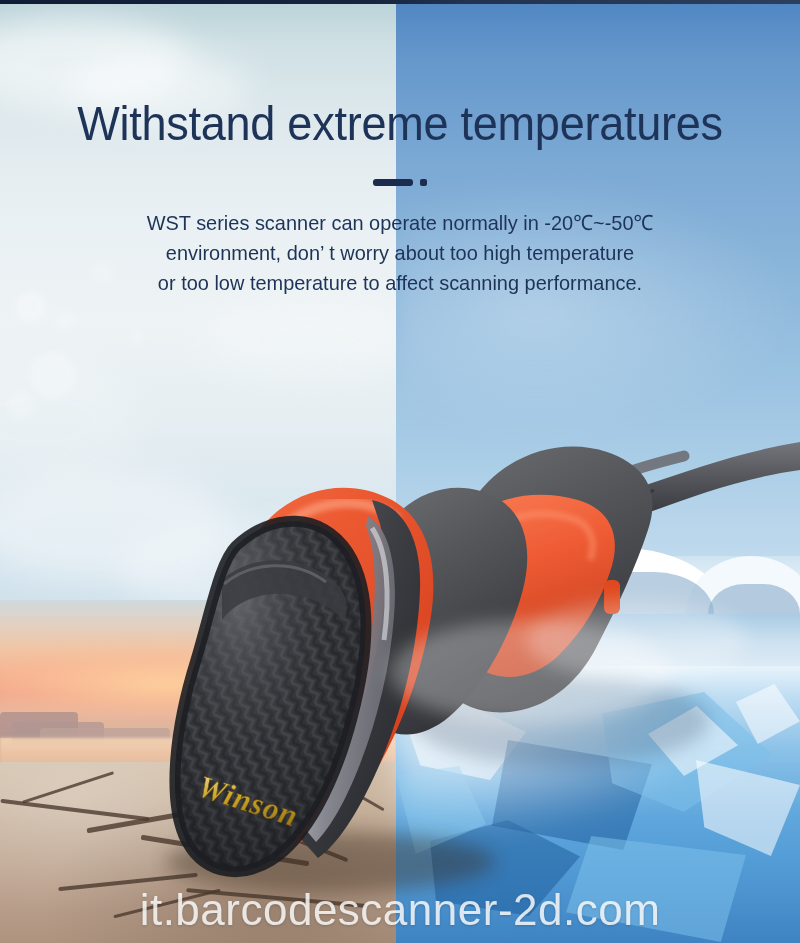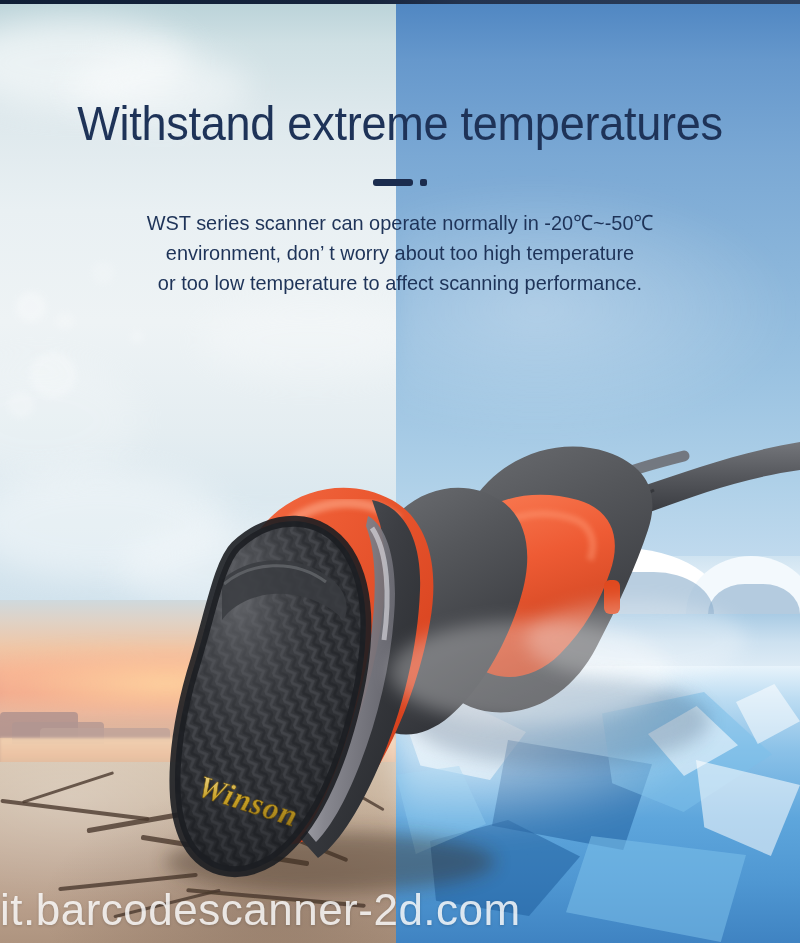--- a/index.html
+++ b/index.html
@@ -208,21 +208,21 @@
     line-height:30px;
     transform:scaleX(.95);
     transform-origin:50% 50%;
   }
   .subcopy .ln{display:block;white-space:nowrap;}
 
   
   .watermark{
     position:absolute;left:0;right:0;bottom:8px;
     z-index:35;
-    text-align:left;
+    text-align:center;
     font-family:"Liberation Sans", sans-serif;
     font-size:44px;
     font-weight:400;
     letter-spacing:.5px;
     color:rgba(255,255,255,.82);
     text-shadow:0 1px 3px rgba(0,0,0,.16);
     white-space:nowrap;
   }
 </style>
 </head>

